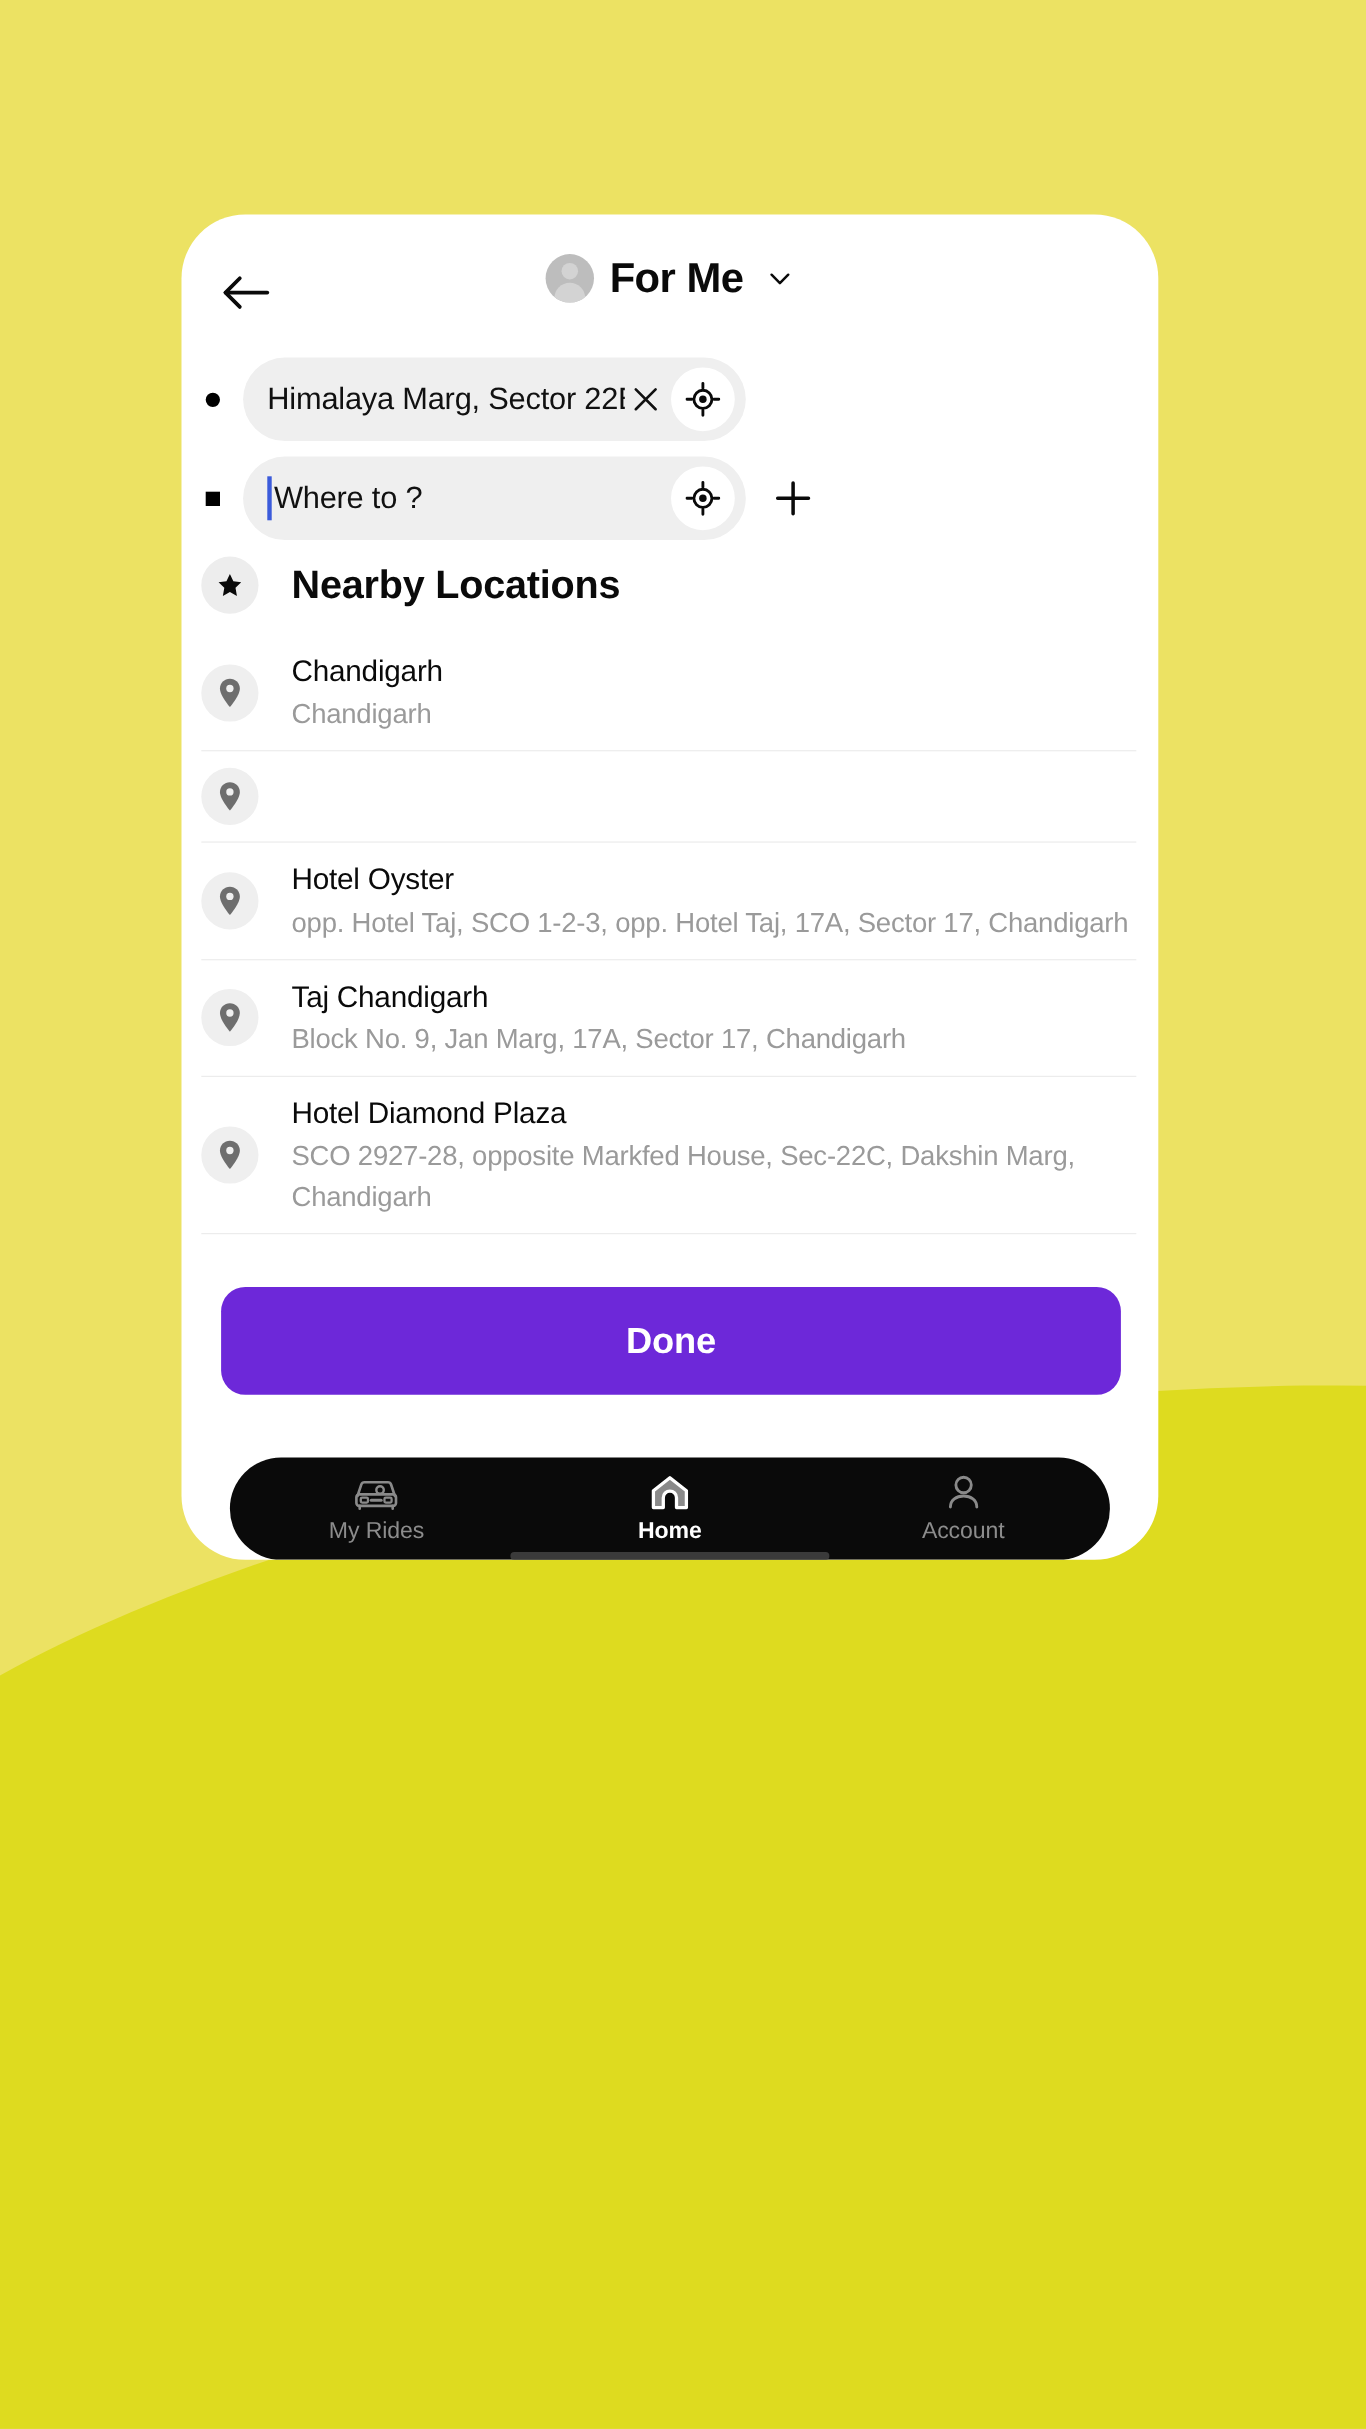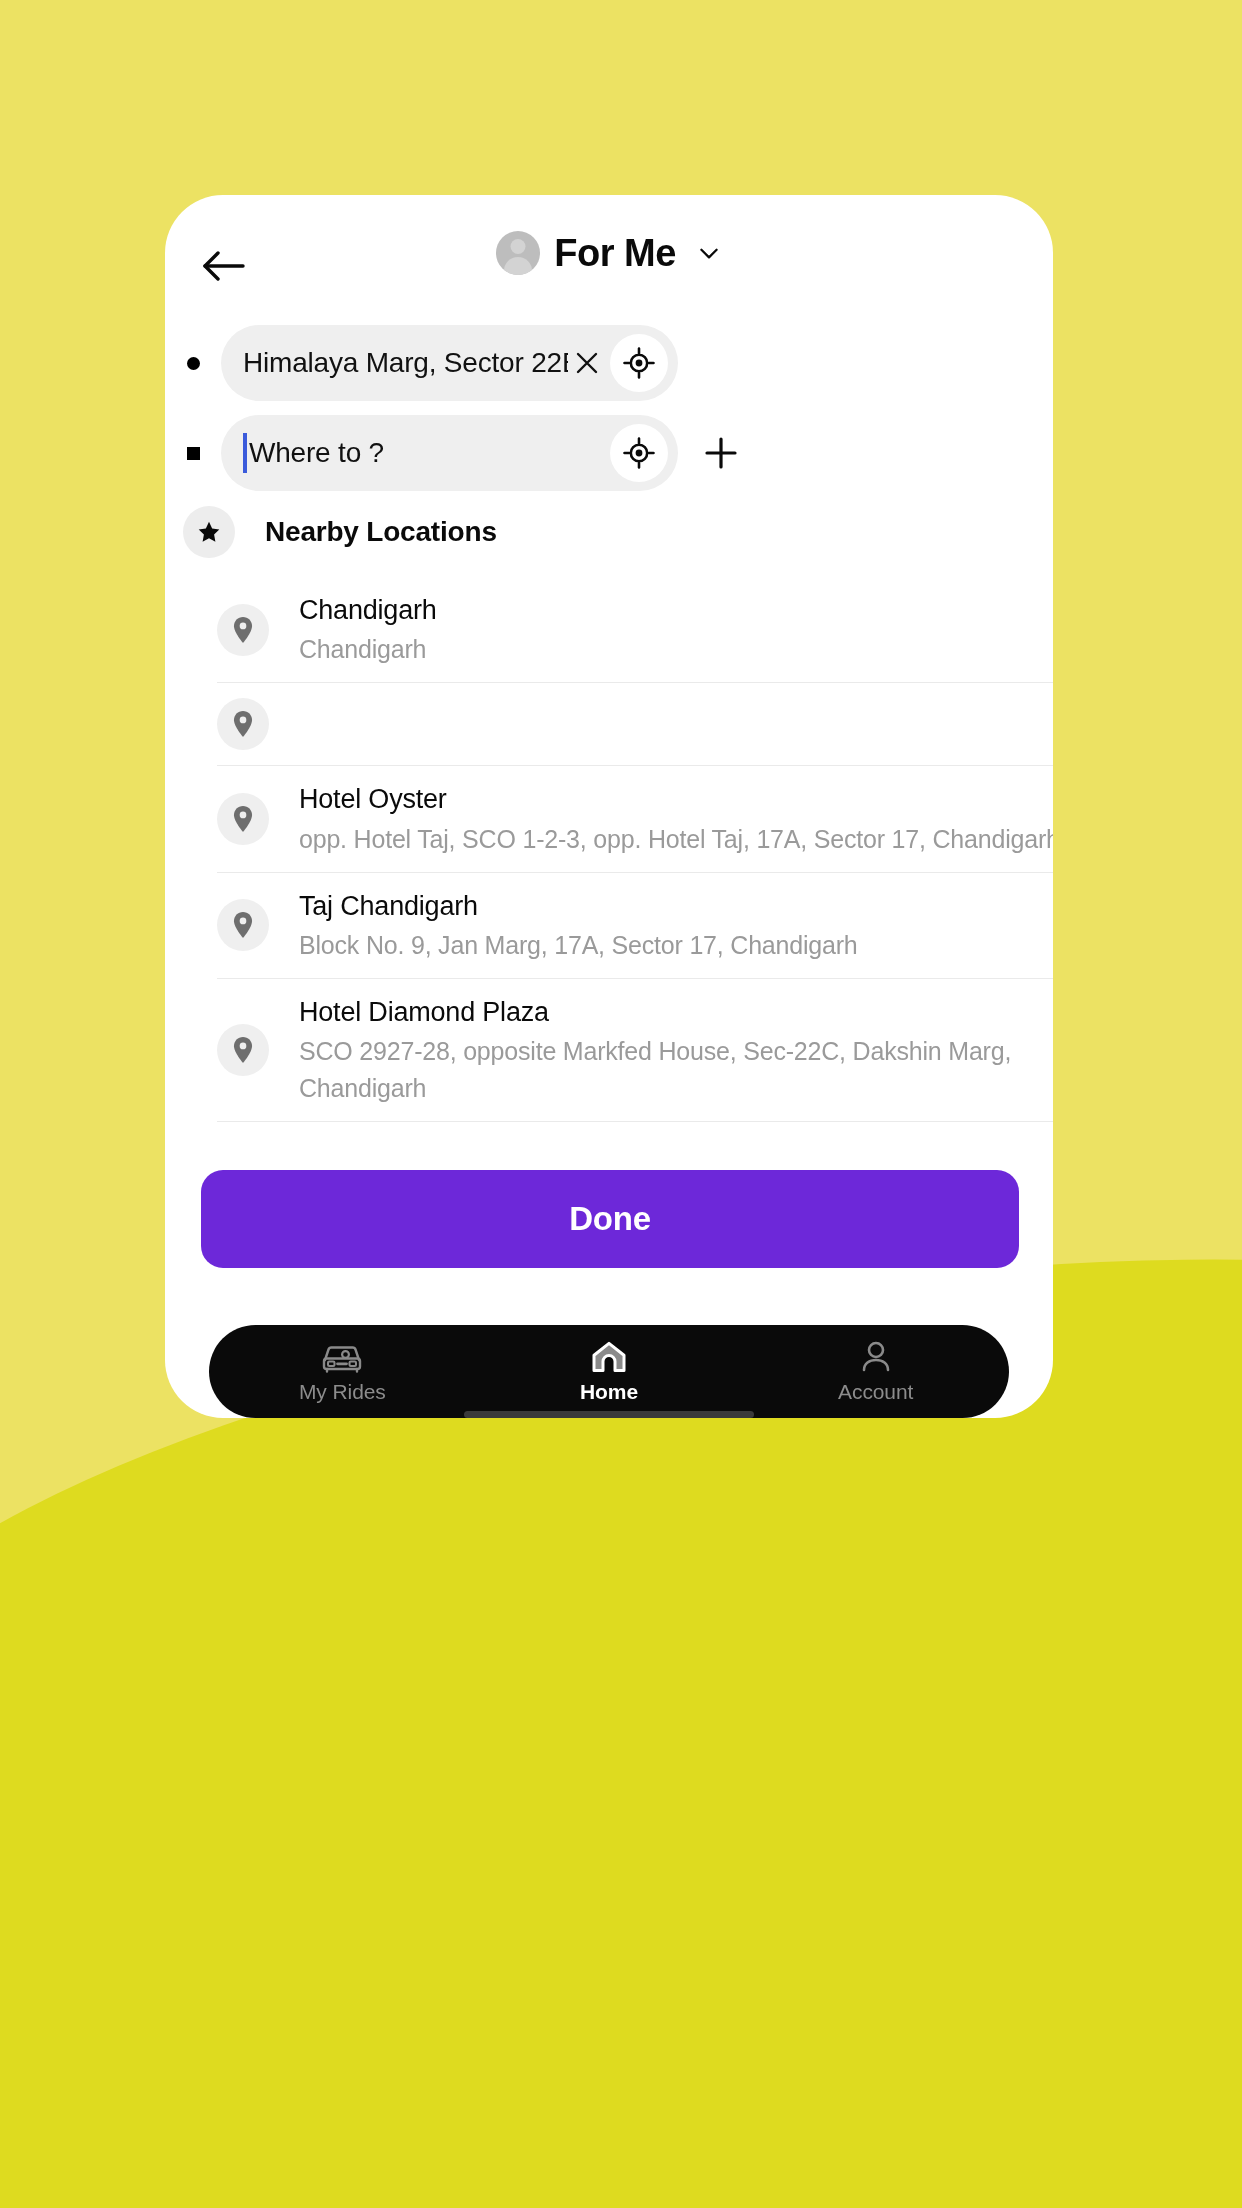--- a/index.html
+++ b/index.html
@@ -193,32 +193,31 @@
   .circle-icon {
     width: 52px; height: 52px;
     border-radius: 50%;
     background: #EFEFEF;
     display: flex; align-items: center; justify-content: center;
     flex: none;
   }
   .section-head .circle-icon { background: #EDEDED; }
   .section-title {
     margin-left: 30px;
-    font-size: 28px;
+    font-size: 36px;
     font-weight: bold;
     color: #0A0A0A;
     letter-spacing: -0.2px;
   }
 
   
   .loc-list {
     position: absolute;
     left: 0; top: 382px;
     width: 888px;
-    margin-left: 34px;
   }
   .loc-item {
     display: flex;
     align-items: center;
     padding: 0 20px 0 18px;
     min-height: 82px;
     cursor: pointer;
     position: relative;
   }
   .loc-item .circle-icon { background: #EFEFEF; }

